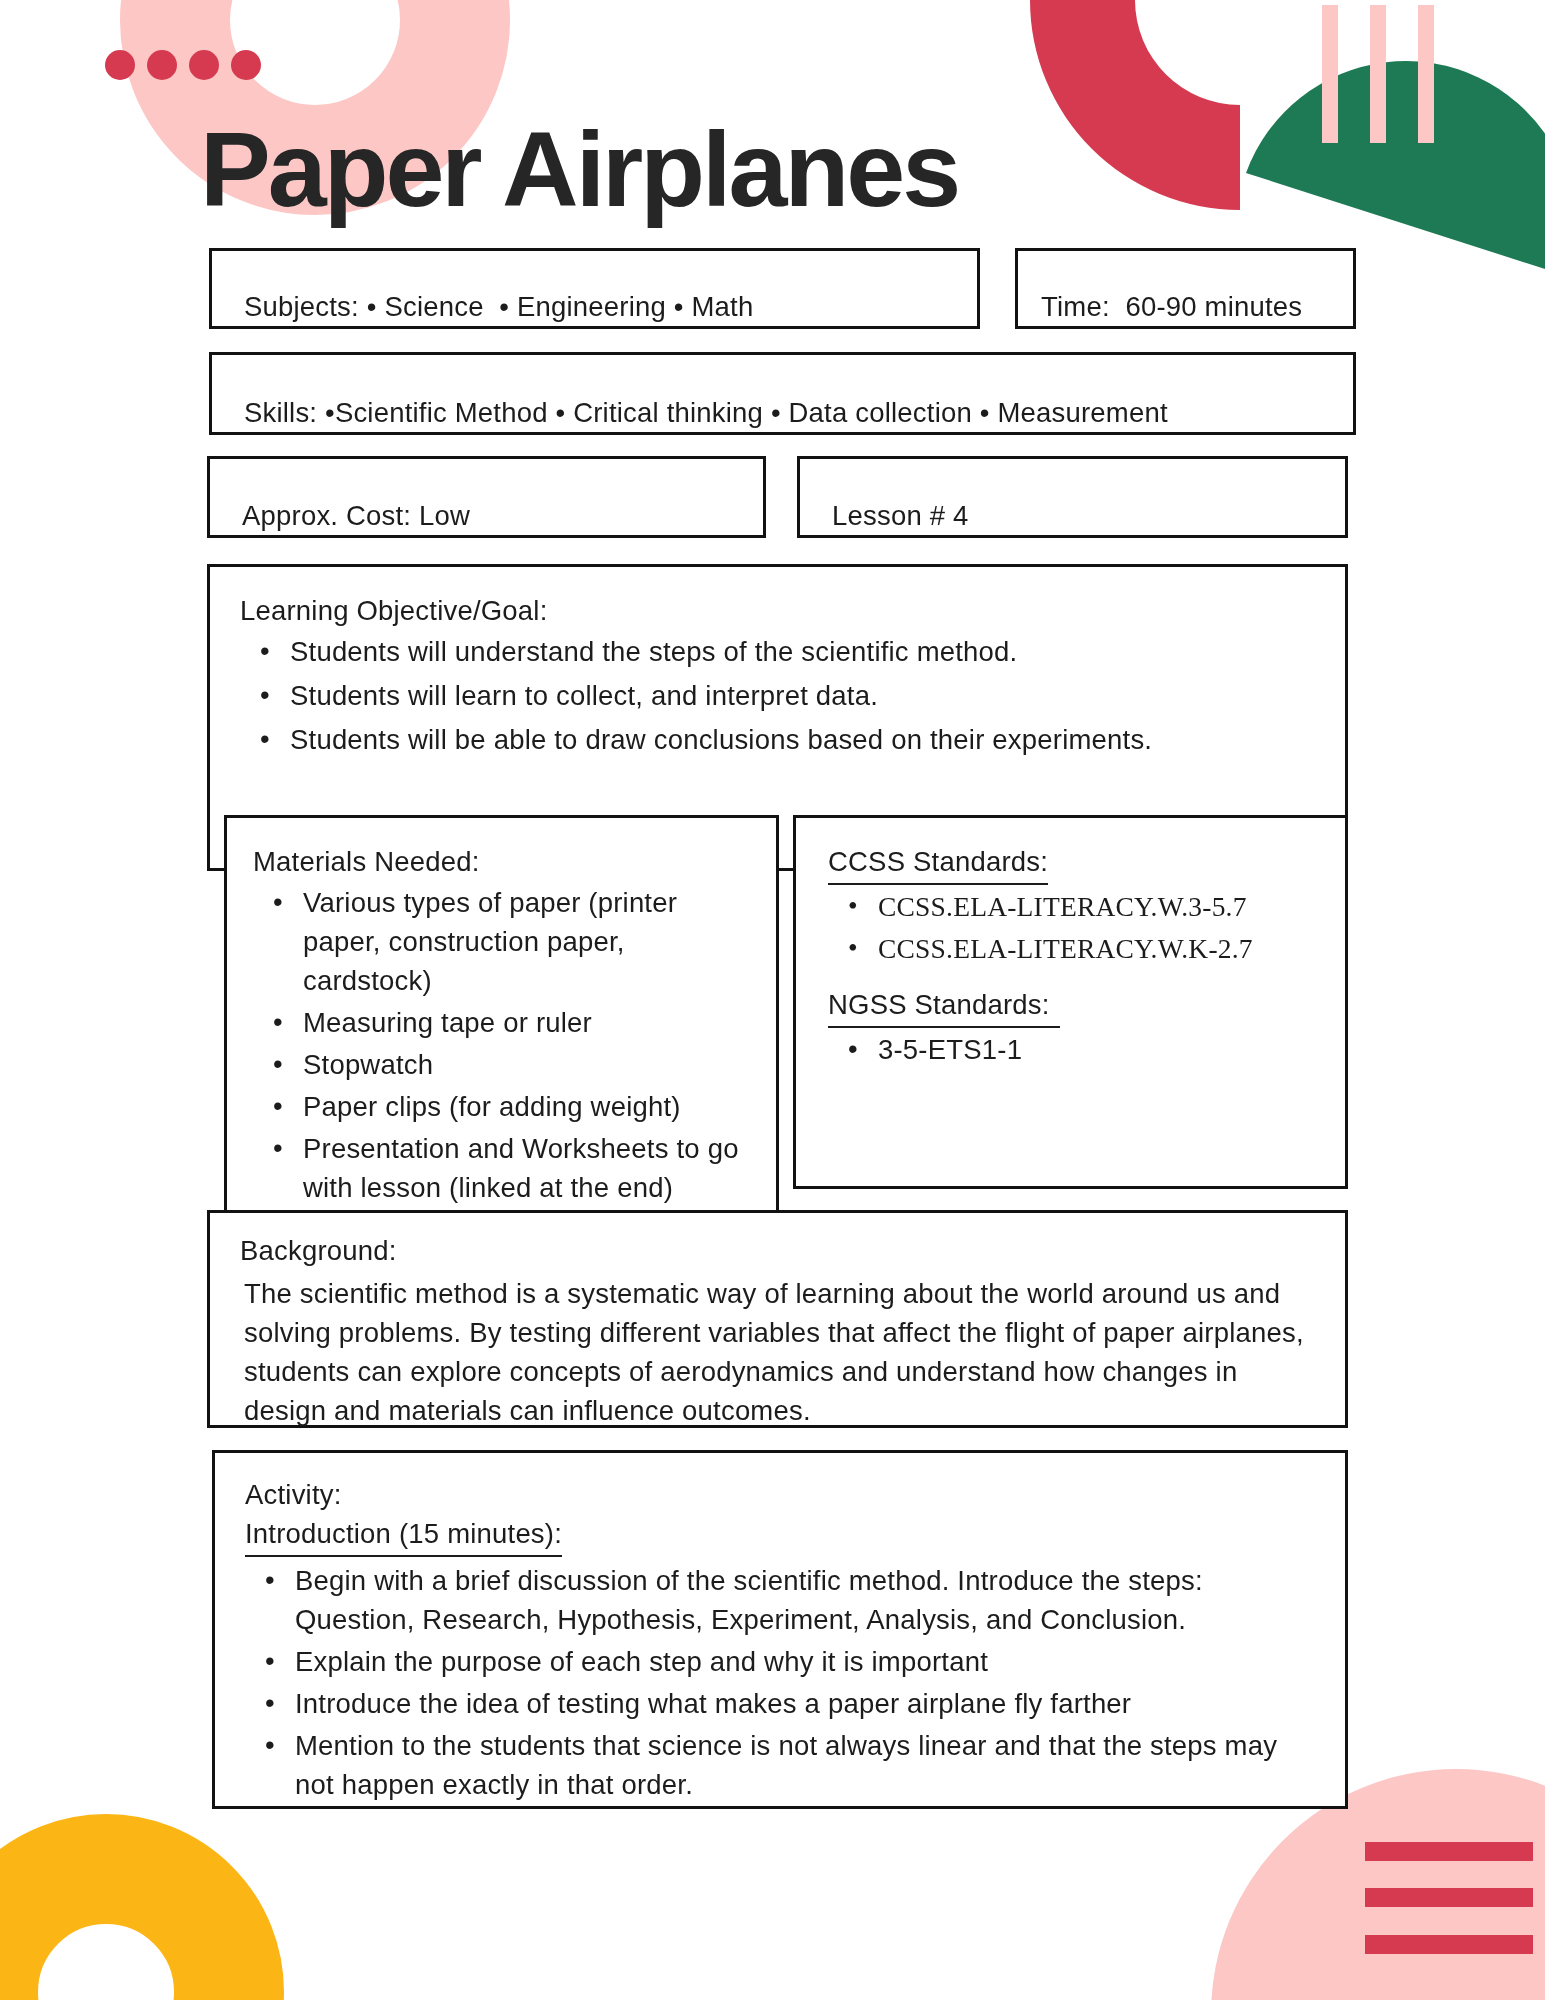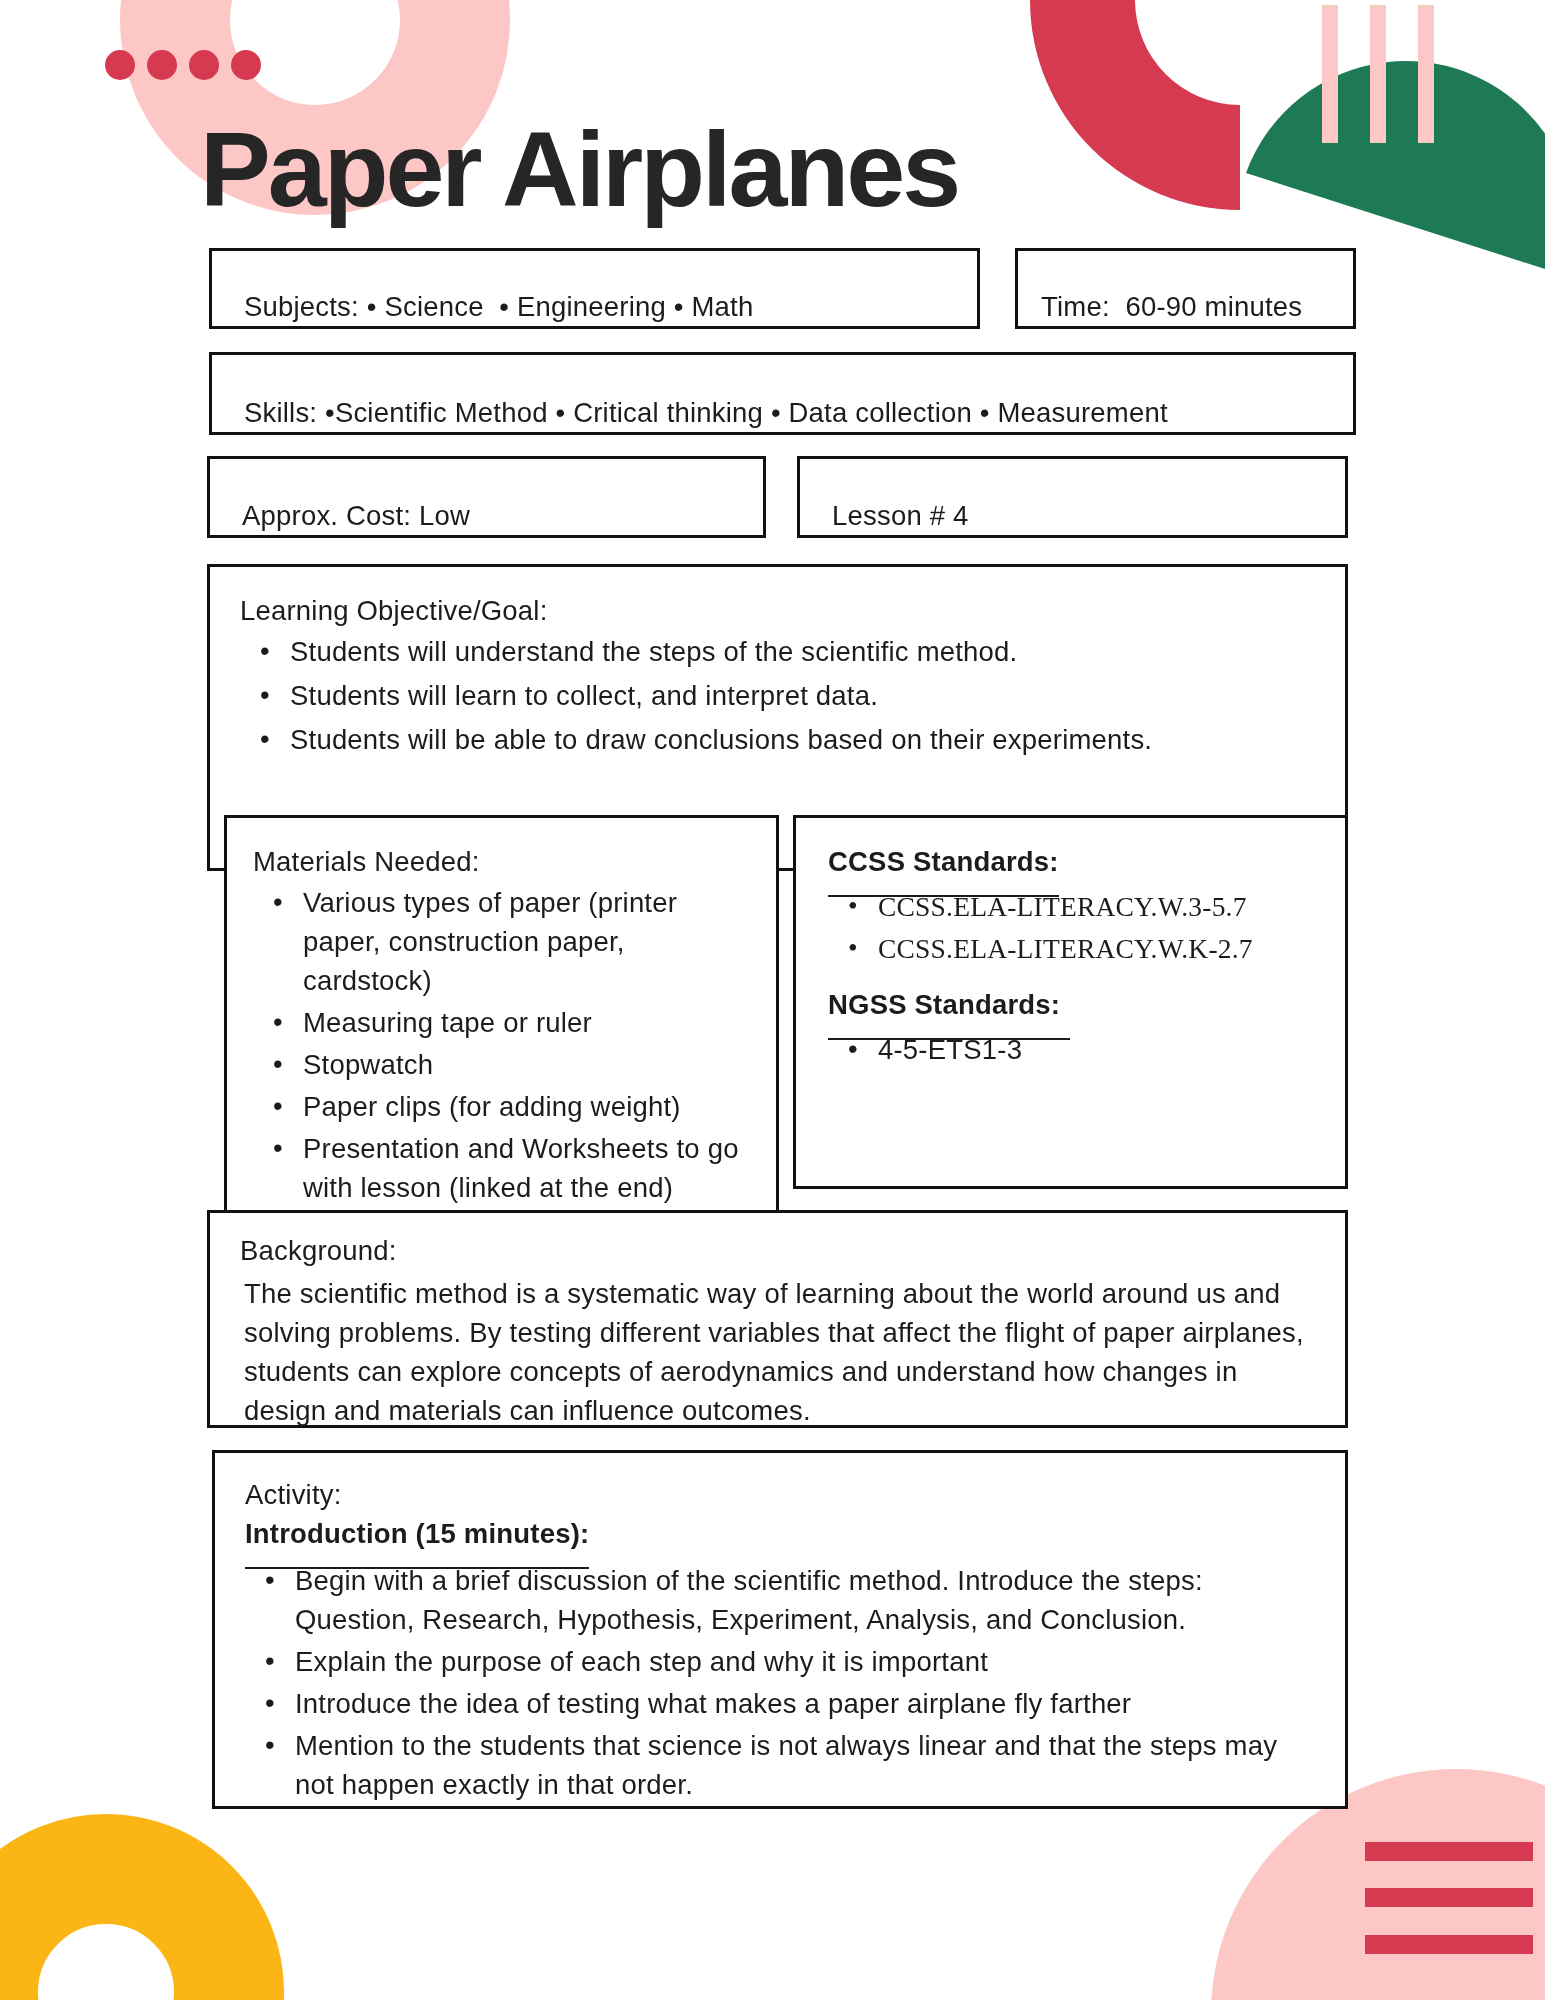--- a/index.html
+++ b/index.html
@@ -20,21 +20,21 @@
     position:absolute; box-sizing:border-box; background:#ffffff;
     border:3px solid #121212; font-size:27.5px; line-height:1.42;
     letter-spacing:0.2px;
   }
   .box.center { display:flex; align-items:flex-end; }
   .info-text { white-space:pre-wrap; }
 
   .pad-h { padding-left:32px; padding-right:20px; }
 
   .heading { margin:0; }
-  .u { border-bottom:2.5px solid #1c1c1c; padding-bottom:18px;font-weight:bold; }
+  .u { border-bottom:2.5px solid #1c1c1c; padding-bottom:6px; }
   .u-trail { padding-right:10px; }
 
   ul.dots { list-style:none; margin:2px 0 0 0; padding:0; }
   ul.dots li { position:relative; padding-left:50px; margin:0 0 3px 0; }
   ul.dots li::before {
     content:"\2022"; position:absolute; left:20px; top:-1px;
   }
   ul.dots.airy li { margin-bottom:5px; }
 
   .ngss-block { margin-top:17px; }
@@ -121,21 +121,21 @@
 
   <div class="box" style="left:793px; top:815px; width:555px; height:374px; padding:24px 24px 24px 32px;">
     <p class="heading"><span class="u">CCSS Standards:</span></p>
     <ul class="dots" style="margin-top:6px;font-family:Liberation Serif, serif;">
       <li>CCSS.ELA-LITERACY.W.3-5.7</li>
       <li>CCSS.ELA-LITERACY.W.K-2.7</li>
     </ul>
     <div class="ngss-block">
       <p class="heading"><span class="u u-trail">NGSS Standards:</span></p>
       <ul class="dots" style="margin-top:6px;">
-        <li>4-5-ETS1-3</li>
+        <li>3-5-ETS1-1</li>
       </ul>
     </div>
   </div>
 
   <div class="box" style="left:207px; top:1210px; width:1141px; height:218px; padding:18px 28px 18px 30px;">
     <p class="heading">Background:</p>
     <p class="body-par">The scientific method is a systematic way of learning about the world around us and solving problems. By testing different variables that affect the flight of paper airplanes, students can explore concepts of aerodynamics and understand how changes in design and materials can influence outcomes.</p>
   </div>
 
   <div class="box" style="left:212px; top:1450px; width:1136px; height:359px; padding:22px 26px 22px 30px;">

